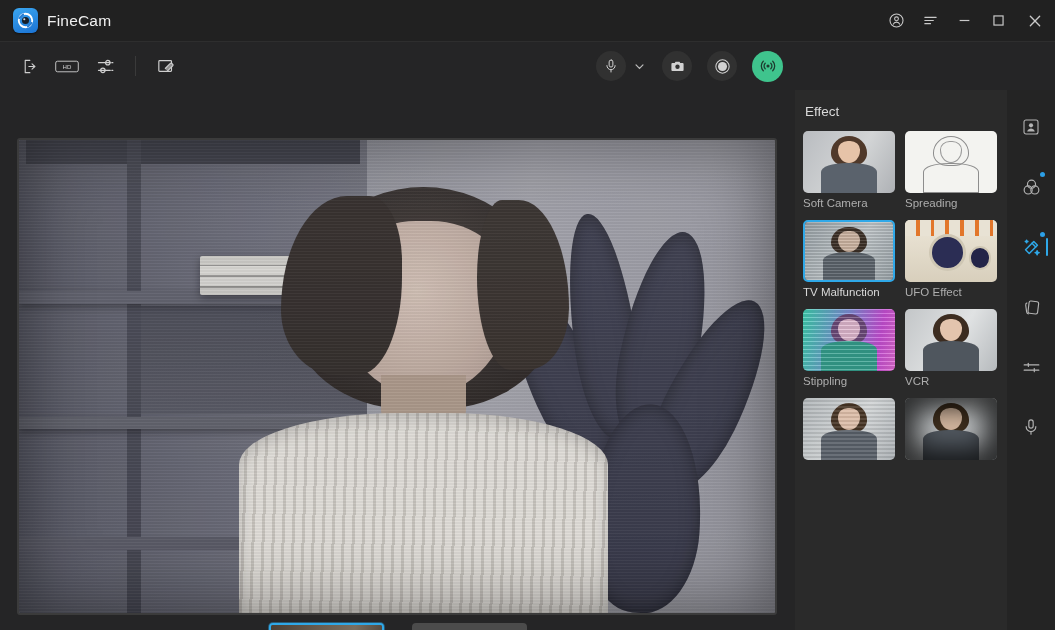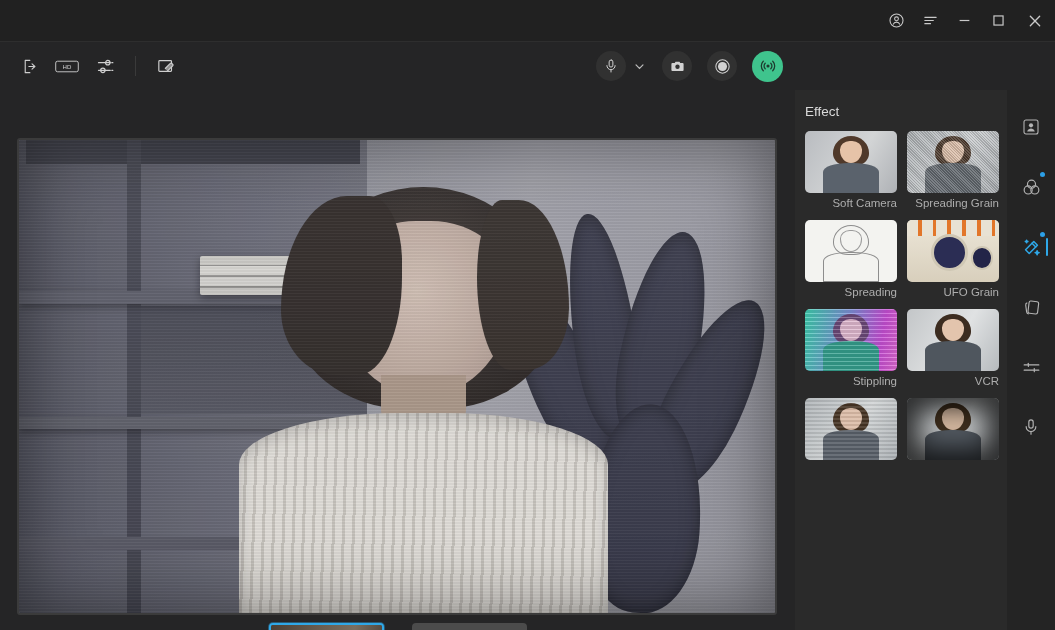--- a/index.html
+++ b/index.html
@@ -172,21 +172,21 @@
     background:#2a2a2a;
     padding: 14px 0 0 0;
     display:flex; flex-direction:column; min-height:0;
   }
   .panel-title { color:#d9d9d9; font-size:13.5px; padding:0 0 12px 10px; }
   .grid {
     flex:1; overflow:hidden;
     display:grid; grid-template-columns: 1fr 1fr;
     gap: 10px 8px; padding: 0 8px 10px 8px; align-content:start;
   }
-  .eff { display:flex; flex-direction:column; align-items:flex-end; gap:4px; }
+  .eff { display:flex; flex-direction:column; align-items:flex-start; gap:4px; }
   .eff-thumb {
     width:92px; height:62px; border-radius:5px; overflow:hidden; position:relative;
     background:#3a3a3a;
   }
   .eff.sel .eff-thumb { border:2px solid #2fa8e8; }
   .eff-label { color:#adadad; font-size:11.5px; text-align:center; line-height:13px; white-space:nowrap; }
   .eff.sel .eff-label { color:#d8d8d8; }
   
   .t { position:absolute; inset:0; }
   .t .bg { position:absolute; inset:0; }
@@ -213,20 +213,32 @@
   .rail-indicator {
     position:absolute; right:0; width:2px; height:18px; background:#2fa8e8; border-radius:1px;
   }
 </style>
 </head>
 <body>
 
 <div class="app">
 
   <div class="titlebar">
+    <div class="logo-wrap">
+      <div class="logo">
+        <svg width="17" height="17" viewBox="0 0 24 24">
+          <circle cx="12" cy="12" r="9.5" fill="none" stroke="#ffffff" stroke-width="2.6"></circle>
+          <circle cx="12" cy="12" r="5" fill="#16202b"></circle>
+          <circle cx="10.3" cy="10.2" r="1.5" fill="#ffffff" opacity=".85"></circle>
+          <path d="M3.4 8.6 L8.6 3.4" stroke="#2a7fd4" stroke-width="3" stroke-linecap="round"></path>
+          <path d="M20.6 15.4 L15.4 20.6" stroke="#2a7fd4" stroke-width="3" stroke-linecap="round"></path>
+        </svg>
+      </div>
+      <div class="app-title">FineCam</div>
+    </div>
 
     <div class="win-controls">
       <div class="win-btn">
         <svg width="17" height="17" viewBox="0 0 24 24" fill="none" stroke="currentColor" stroke-width="1.5">
           <circle cx="12" cy="12" r="9.2"></circle>
           <circle cx="12" cy="9.6" r="2.7"></circle>
           <path d="M7.2 17.6c.9-2.2 2.7-3.3 4.8-3.3s3.9 1.1 4.8 3.3"></path>
         </svg>
       </div>
       <div class="win-btn">
@@ -394,59 +406,59 @@
             <div class="t">
                 <div class="bg" style="background:linear-gradient(120deg,#b9bcc0,#d3d5d6 55%,#aeb1b5)"></div>
               <div class="hair" style="background:#50392a"></div>
                 <div class="face" style="background:#e6c3a8"></div>
               <div class="torso" style="background:#5a626c"></div>
               </div>
           </div>
           <div class="eff-label">Soft Camera</div>
         </div>
 
-        <div class="eff">
-          <div class="eff-thumb">
-            <div class="t">
-                <div class="bg" style="background:linear-gradient(120deg,#adb1b4,#c9ccce 55%,#a5a9ad)"></div>
-              <div class="hair" style="background:#4b392c"></div>
-                <div class="face" style="background:#dcc0ab"></div>
-              <div class="torso" style="background:#63696f"></div>
-              <div class="bg" style="background:repeating-linear-gradient(45deg,rgba(255,255,255,.16) 0 1px,rgba(0,0,0,.14) 1px 2px)"></div>
-              </div>
-          </div>
-          <div class="eff-label">Spreading Grain</div>
-        </div>
 
         <div class="eff">
           <div class="eff-thumb">
             <div class="t">
                 <div class="bg" style="background:#f3f3f0"></div>
               <div class="hair" style="background:none;border:1.4px solid #8d8d8d"></div>
               <div class="face" style="background:none;border:1.2px solid #9a9a9a"></div>
               <div class="torso" style="background:none;border:1.4px solid #8d8d8d"></div>
               </div>
           </div>
           <div class="eff-label">Spreading</div>
         </div>
 
 
 
+        <div class="eff sel">
+          <div class="eff-thumb">
+            <div class="t">
+                <div class="bg" style="background:linear-gradient(120deg,#9aa3a8,#c2c8cb 55%,#99a2a7)"></div>
+              <div class="hair" style="background:#3d3128"></div>
+                <div class="face" style="background:#cdb4a2"></div>
+              <div class="torso" style="background:#5c646c"></div>
+              <div class="bg" style="background:repeating-linear-gradient(180deg,rgba(255,255,255,.13) 0 1px,rgba(0,0,0,.1) 1px 3px)"></div>
+              </div>
+          </div>
+          <div class="eff-label">TV Malfunction</div>
+        </div>
 
 
         <div class="eff">
           <div class="eff-thumb">
             <div class="t">
                 <div class="bg" style="background:linear-gradient(180deg,#ece6d8,#d8cfbc)"></div>
               <div style="position:absolute;left:0;top:0;width:100%;height:26%;background:repeating-linear-gradient(90deg,#e8e2d4 0 12%,#e2762a 12% 16%)"></div>
               <div style="position:absolute;left:26%;top:22%;width:40%;height:60%;background:#2b2d54;border-radius:50%;border:3px solid #cfc7b4"></div>
               <div style="position:absolute;left:70%;top:42%;width:24%;height:38%;background:#232448;border-radius:50%;border:2px solid #cfc7b4"></div>
               </div>
           </div>
-          <div class="eff-label">UFO Grain</div>
+          <div class="eff-label">UFO Effect</div>
         </div>
 
         <div class="eff">
           <div class="eff-thumb">
             <div class="t">
                 <div class="bg" style="background:linear-gradient(100deg,#3fd0b0 0%,#7f8fd8 45%,#c84fd6 80%,#e06bd2 100%)"></div>
               <div class="hair" style="background:#6d4a7a"></div>
                 <div class="face" style="background:#e0b8cf"></div>
               <div class="torso" style="background:#35a08e"></div>
               <div class="bg" style="background:repeating-linear-gradient(180deg,rgba(255,255,255,.22) 0 1px,rgba(0,0,0,.1) 1px 4px)"></div>

